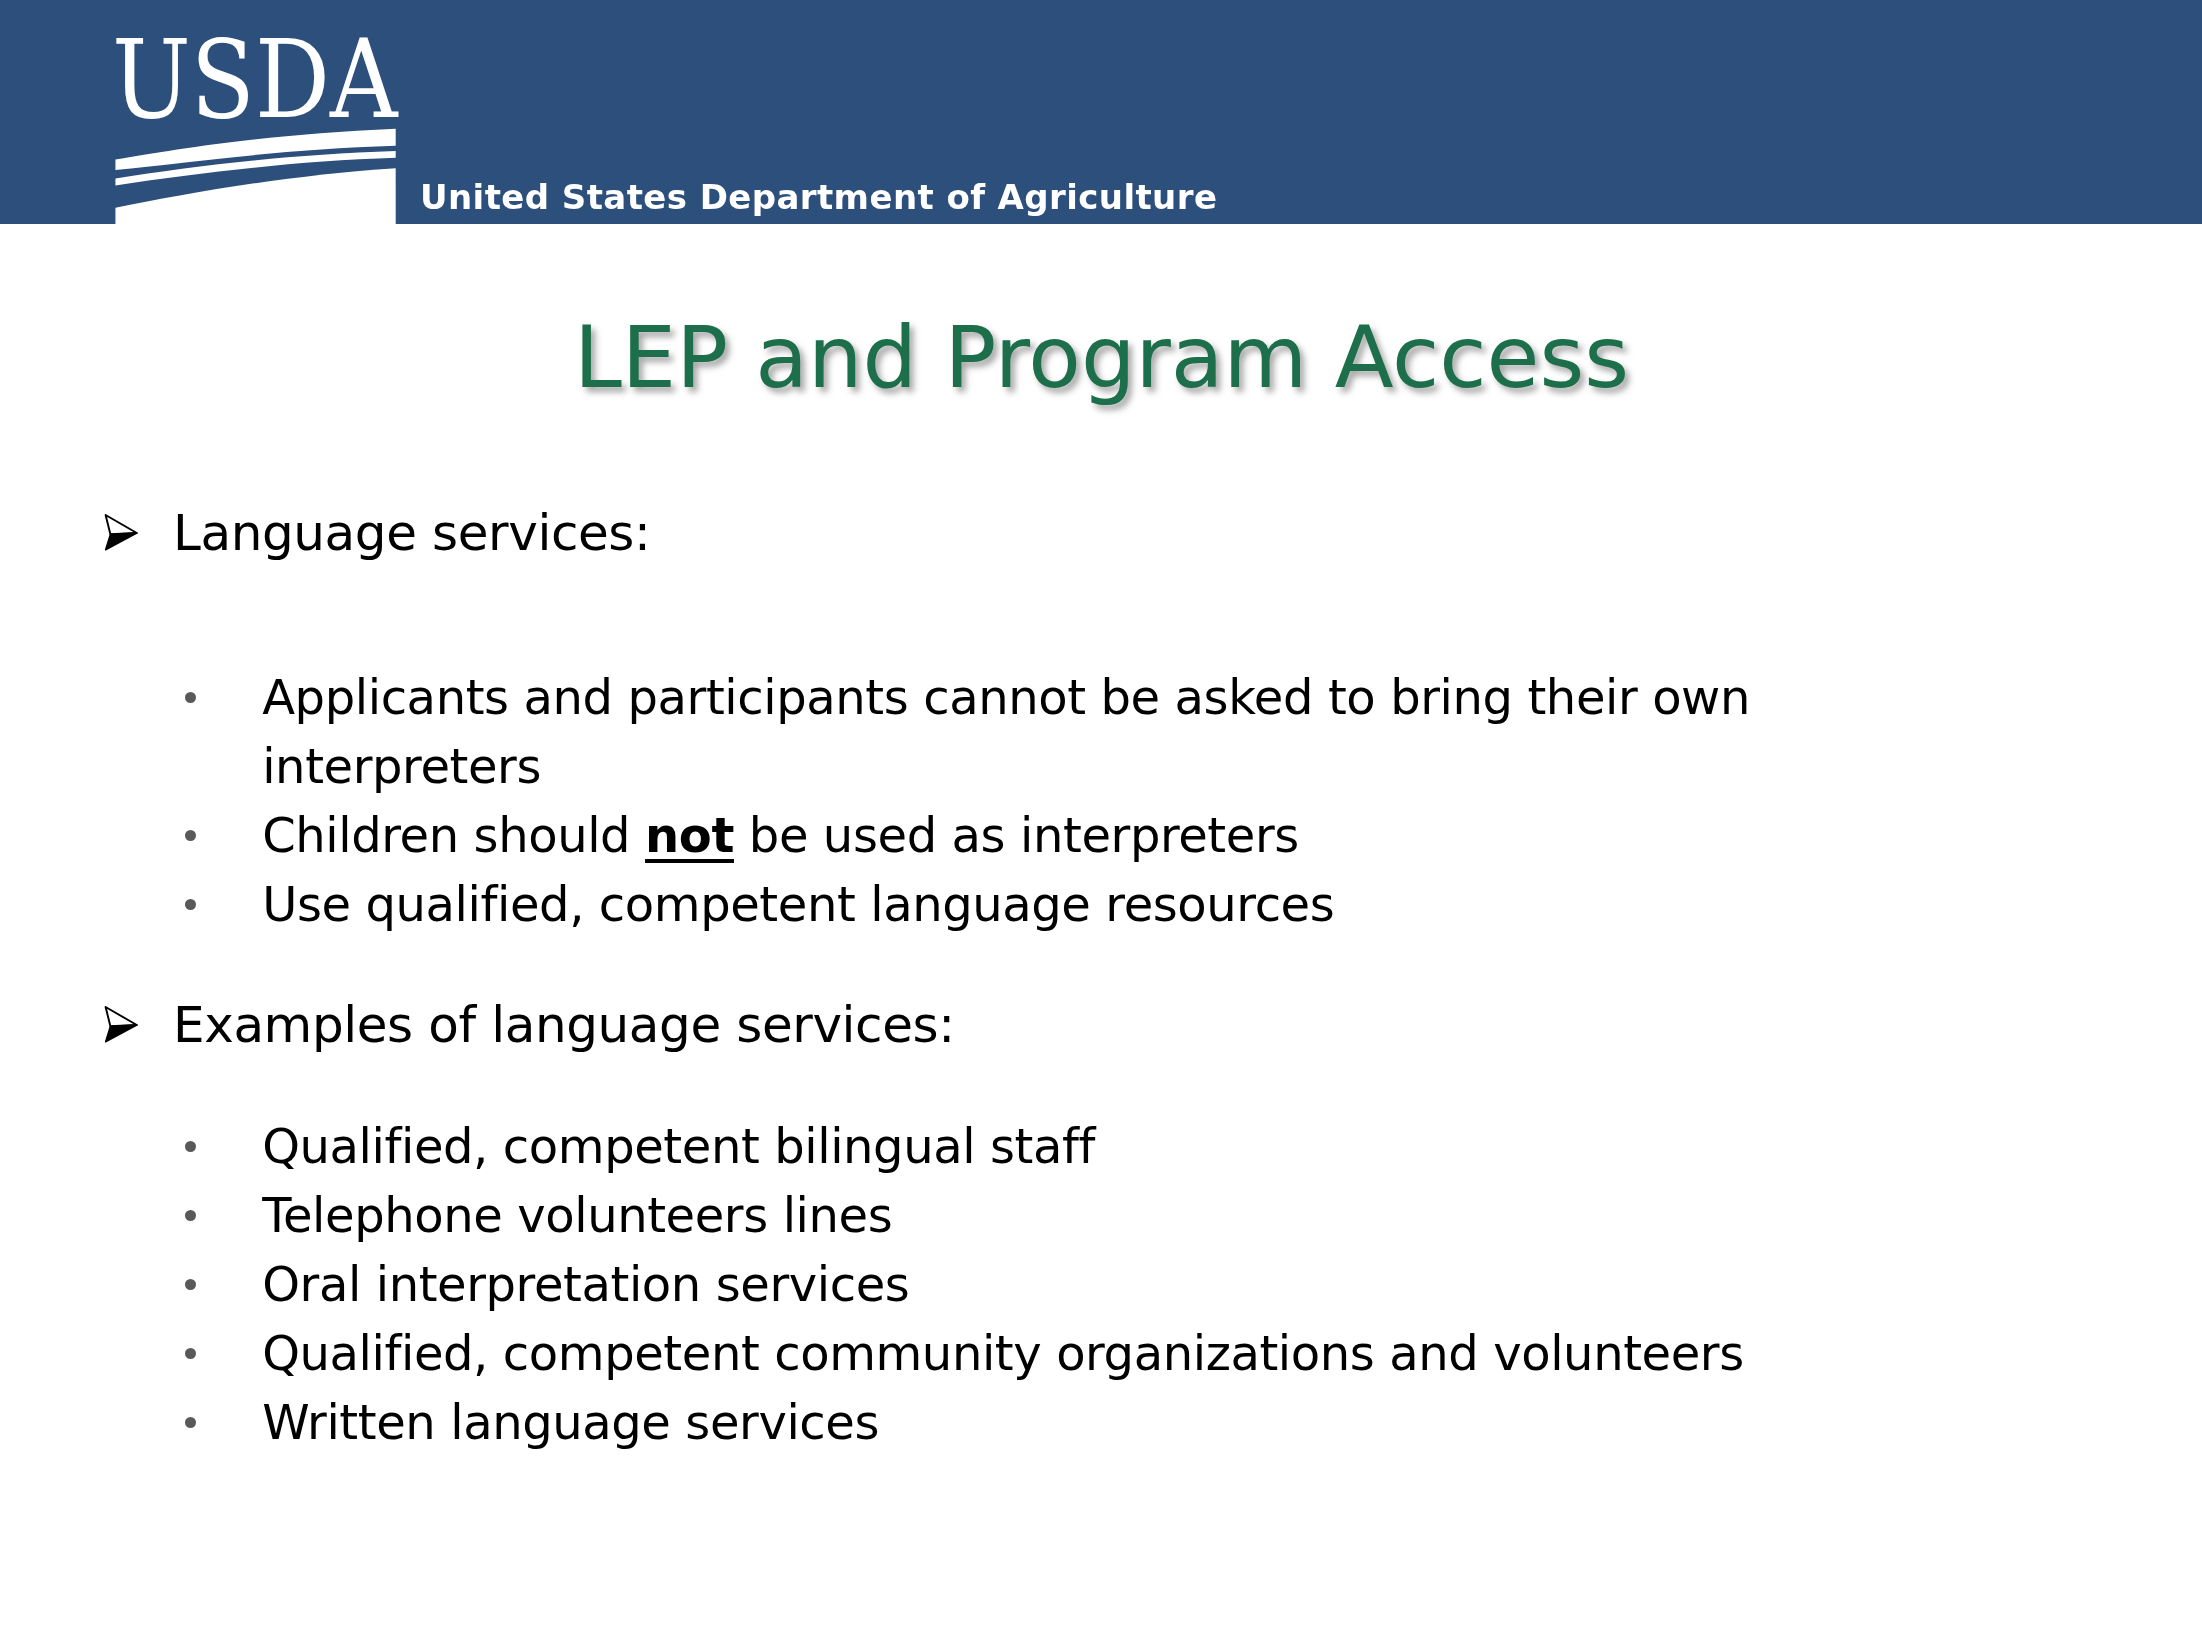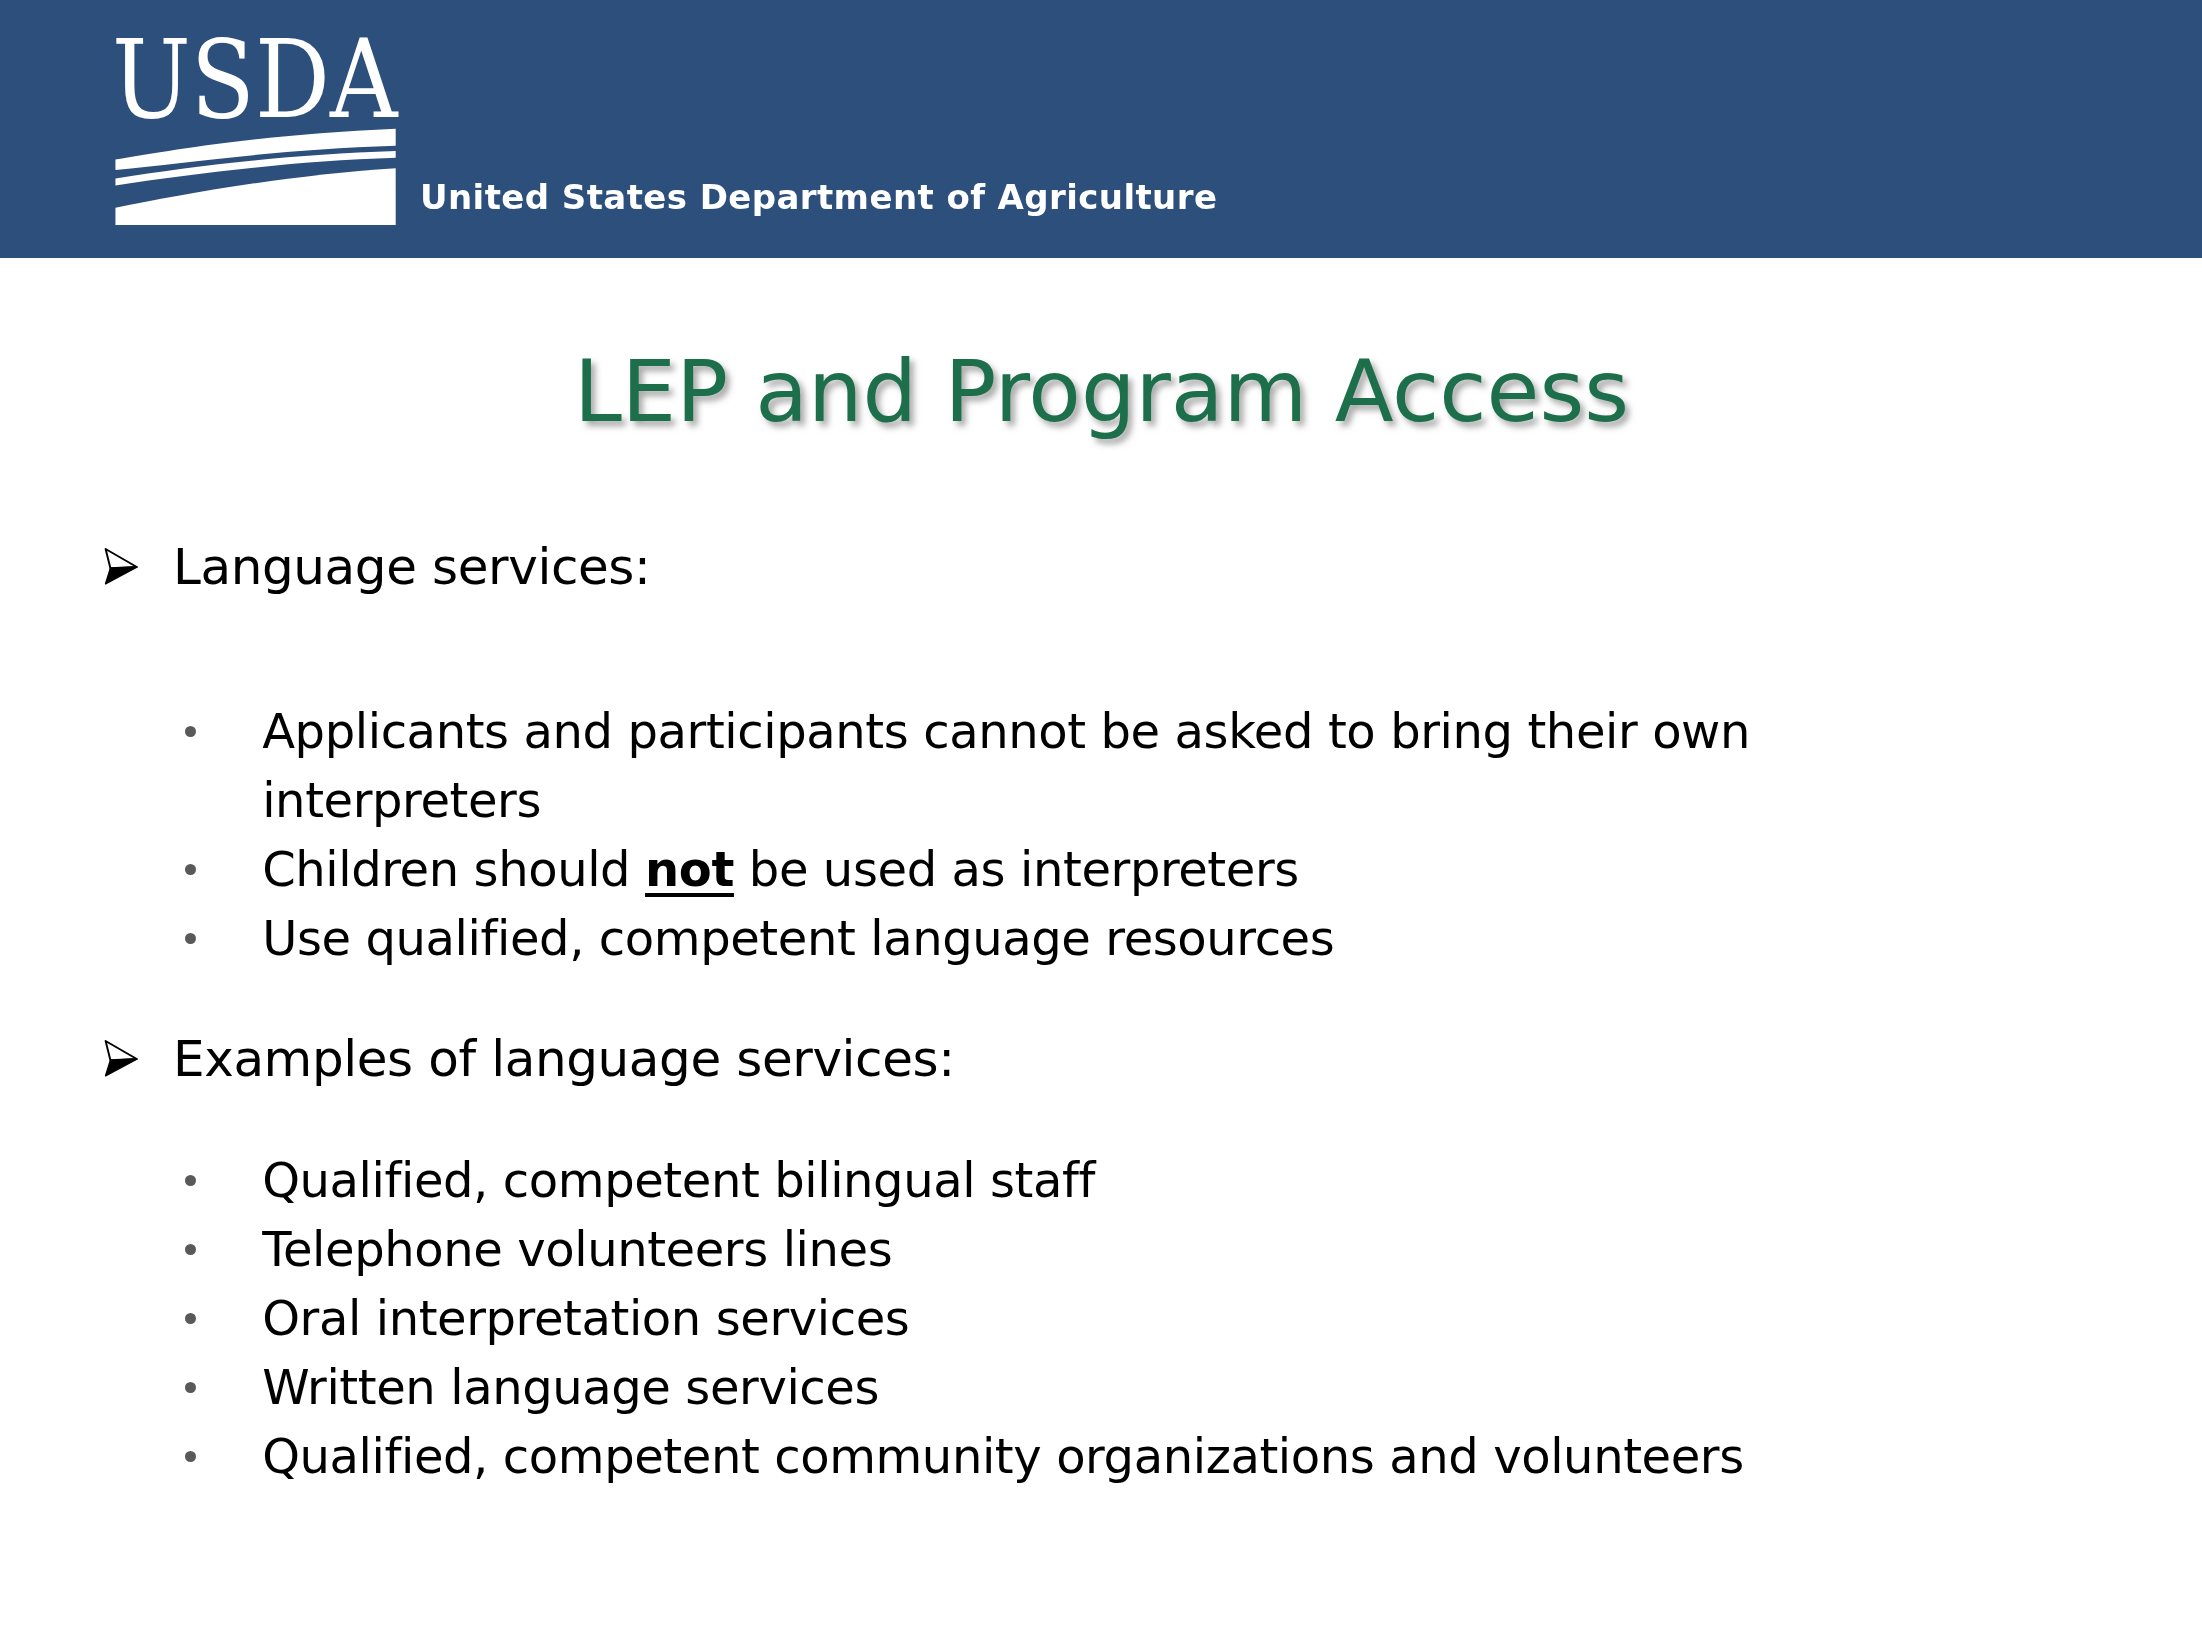--- a/index.html
+++ b/index.html
@@ -14,21 +14,21 @@
   body{
     width:2203px;height:1652px;
     background:#ffffff;
     font-family:"DejaVu Sans","Liberation Sans",sans-serif;
     color:var(--body-text);
     overflow:hidden;
   }
   
   .header{
     position:relative;
-    width:2203px;height:258px;
+    width:2203px;height:224px;
     background:var(--header-blue);
   }
   .logo{
     position:absolute;left:112px;top:34px;
     width:288px;height:191px;
   }
   .agency{
     position:absolute;left:420px;top:177px;
     color:var(--logo-white);
     font-size:34px;font-weight:bold;
@@ -158,23 +158,23 @@
           <div class="bullet-item">
             <span class="dot"></span>
             <span class="bullet-text"><span>Telephone volunteers lines</span></span>
           </div>
           <div class="bullet-item">
             <span class="dot"></span>
             <span class="bullet-text"><span>Oral interpretation services</span></span>
           </div>
           <div class="bullet-item">
             <span class="dot"></span>
-            <span class="bullet-text"><span>Written language services</span></span>
+            <span class="bullet-text"><span>Qualified, competent community organizations and volunteers</span></span>
           </div>
           <div class="bullet-item">
             <span class="dot"></span>
-            <span class="bullet-text"><span>Qualified, competent community organizations and volunteers</span></span>
+            <span class="bullet-text"><span>Written language services</span></span>
           </div>
         </div>
       </div>
     </div>
 </div>
 
 
 </body></html>

